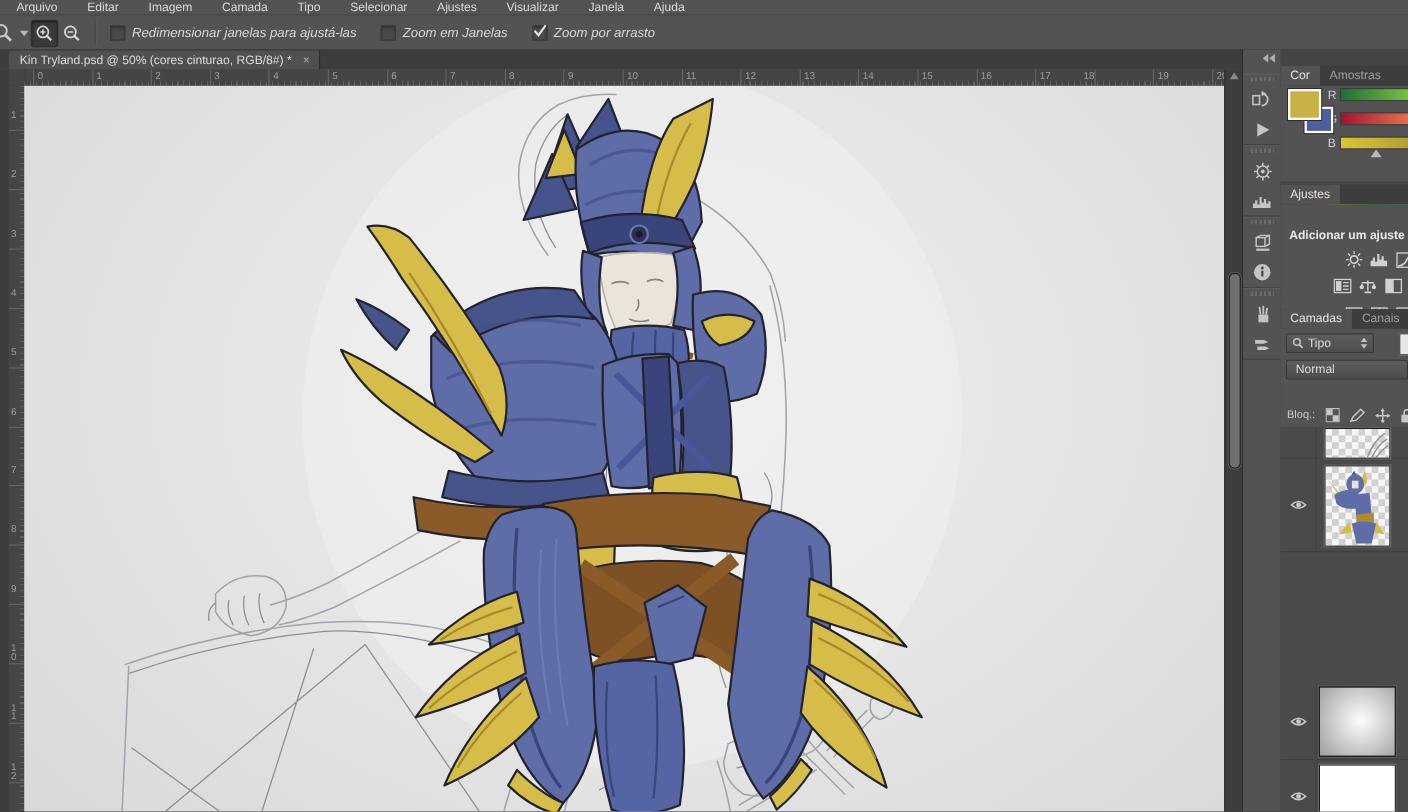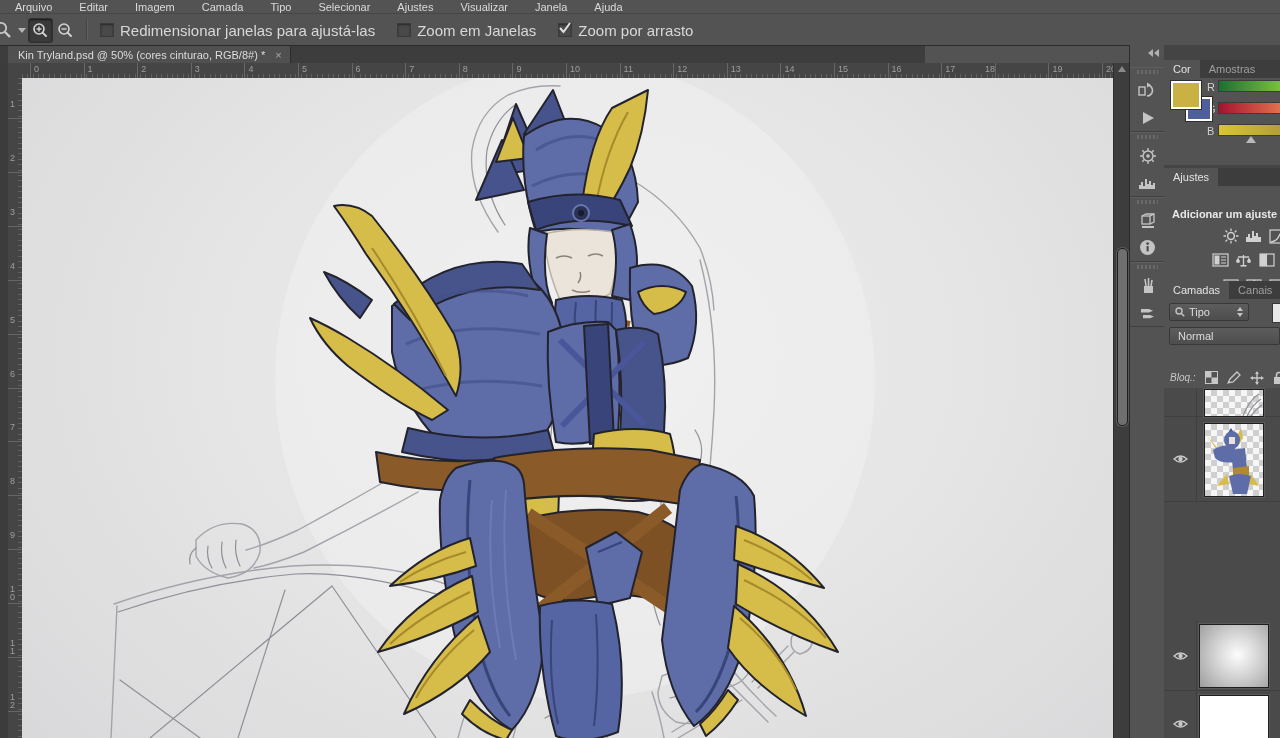--- a/index.html
+++ b/index.html
@@ -17,26 +17,26 @@
   .tool-badge{display:flex;align-items:center;margin-left:-6px;width:34px;}
   .caret-down{width:0;height:0;border-left:4px solid transparent;border-right:4px solid transparent;
               border-top:5px solid #b5b5b5;margin-left:4px;}
   .zoom-btn{width:23px;height:23px;border-radius:3px;display:flex;align-items:center;justify-content:center;margin-right:1px;}
   .zoom-btn.pressed{background:#3a3a3a;box-shadow:inset 0 1px 2px rgba(0,0,0,.6);border:1px solid #2f2f2f;}
   .vsep{width:1px;height:22px;background:#444;border-right:1px solid #616161;margin:0 12px 0 8px;}
   .opt-check{display:flex;align-items:center;margin-right:22px;cursor:default;}
   .opt-check .box{width:12px;height:12px;background:#494949;border:1px solid #3a3a3a;
                   box-shadow:inset 0 1px 2px rgba(0,0,0,.45);margin-right:6px;position:relative;}
   .opt-check .box svg{position:absolute;left:-1px;top:-3px;}
-  .opt-check .txt{font-size:15px;color:#d8d8d8;white-space:nowrap;}
+  .opt-check .txt{font-size:12px;color:#d8d8d8;white-space:nowrap;font-style:italic;}
   .opt-btn{font-family:"Liberation Sans",sans-serif;font-size:11px;color:#e0e0e0;background:linear-gradient(#5e5e5e,#4c4c4c);
            border:1px solid #393939;border-radius:3px;height:22px;padding:0 12px;margin-right:9px;
            box-shadow:0 1px 0 rgba(255,255,255,.08) inset;}
   
-  .tabbar{position:absolute;left:0;top:46px;width:925px;height:17px;background:#3d3d3d;}
+  .tabbar{position:absolute;left:0;top:46px;width:1129px;height:17px;background:#3d3d3d;}
   .doc-tab{position:absolute;left:8px;top:0;height:17px;background:#505050;border-right:1px solid #2c2c2c;
            display:flex;align-items:center;padding:0 8px 0 10px;font-size:11px;color:#dcdcdc;white-space:nowrap;}
   .doc-tab .close{margin-left:10px;color:#aaa;font-size:11px;cursor:default;}
   
   .ruler-corner{position:absolute;left:8px;top:63px;width:14px;height:15px;background:#454545;border-right:1px solid #333;border-bottom:1px solid #333;}
   .ruler-h{position:absolute;left:22px;top:63px;width:1091px;height:15px;background:#454545;border-bottom:1px solid #333;overflow:hidden;}
   .ruler-h .ticks{position:absolute;left:0;bottom:0;width:100%;height:4px;
         background:repeating-linear-gradient(90deg,#616161 0 1px,transparent 1px 5.36px);}
   .ruler-h .num{position:absolute;top:1px;font-size:9px;color:#9e9e9e;}
   .ruler-h .maj{position:absolute;top:0;bottom:0;width:1px;background:#666;}
@@ -543,21 +543,21 @@
             <i class="d"></i>
           </span>
       </div>
       <div style="position:absolute;left:108px;top:4px;width:8px;height:18px;background:#e8e8e8;border:1px solid #383838;"></div>
 
       <div class="drop" style="left:5px;top:28px;width:111px;">
         <span style="margin-left:8px;">Normal</span>
       </div>
 
       <div class="lockrow">
-        <span style="margin-left:6px;font-style:italic;">Bloq.:</span>
+        <span style="margin-left:6px;">Bloq.:</span>
         <span class="lock-ic">
           <svg width="13" height="13" viewBox="0 0 13 13">
               <rect x="0.5" y="0.5" width="12" height="12" fill="none" stroke="#c7c7c7"></rect>
               <rect x="1" y="1" width="5.5" height="5.5" fill="#c7c7c7"></rect>
               <rect x="6.5" y="6.5" width="5.5" height="5.5" fill="#c7c7c7"></rect>
             </svg>
         </span>
         <span class="lock-ic">
           <svg width="14" height="13" viewBox="0 0 14 13">
               <path d="M1 12 L3 8 L10 1 L13 4 L6 11 Z" fill="none" stroke="#c7c7c7" stroke-width="1.3"></path>

